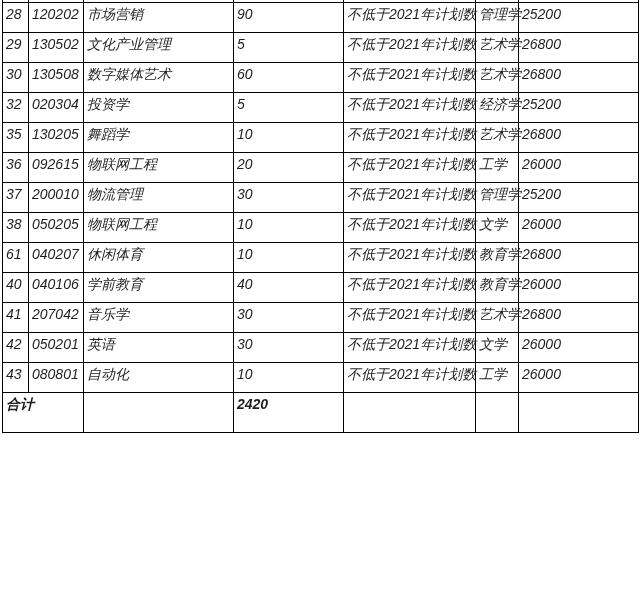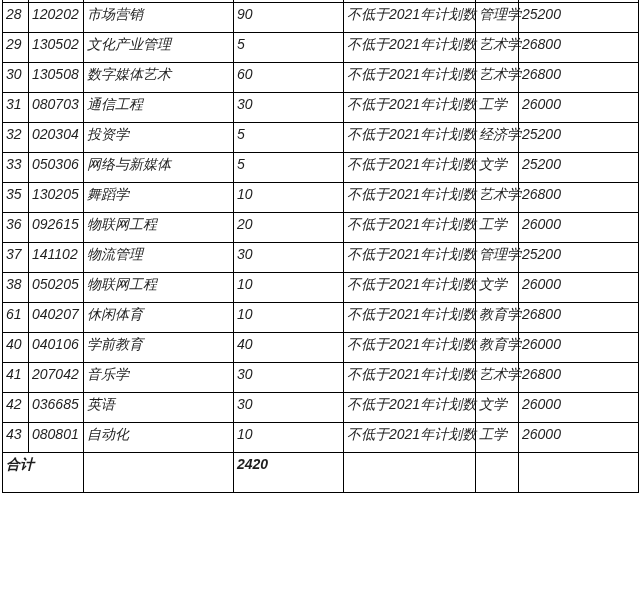--- a/index.html
+++ b/index.html
@@ -100,67 +100,49 @@
         <tr class="data-row">
           <td>30</td>
           <td>130508</td>
           <td>数字媒体艺术</td>
           <td>60</td>
           <td>不低于2021年计划数</td>
           <td>艺术学</td>
           <td>26800</td>
         </tr>
         <tr class="data-row">
-          <td>31</td>
-          <td>080703</td>
-          <td>通信工程</td>
-          <td>30</td>
-          <td>不低于2021年计划数</td>
-          <td>工学</td>
-          <td>26000</td>
-        </tr>
-        <tr class="data-row">
           <td>32</td>
           <td>020304</td>
           <td>投资学</td>
           <td>5</td>
           <td>不低于2021年计划数</td>
           <td>经济学</td>
           <td>25200</td>
         </tr>
         <tr class="data-row">
-          <td>33</td>
-          <td>050306</td>
-          <td>网络与新媒体</td>
-          <td>5</td>
-          <td>不低于2021年计划数</td>
-          <td>文学</td>
-          <td>25200</td>
-        </tr>
-        <tr class="data-row">
           <td>35</td>
           <td>130205</td>
           <td>舞蹈学</td>
           <td>10</td>
           <td>不低于2021年计划数</td>
           <td>艺术学</td>
           <td>26800</td>
         </tr>
         <tr class="data-row">
           <td>36</td>
           <td>092615</td>
           <td>物联网工程</td>
           <td>20</td>
           <td>不低于2021年计划数</td>
           <td>工学</td>
           <td>26000</td>
         </tr>
         <tr class="data-row">
           <td>37</td>
-          <td>141102</td>
+          <td>200010</td>
           <td>物流管理</td>
           <td>30</td>
           <td>不低于2021年计划数</td>
           <td>管理学</td>
           <td>25200</td>
         </tr>
         <tr class="data-row">
           <td>38</td>
           <td>050205</td>
           <td>物联网工程</td>
@@ -191,21 +173,21 @@
           <td>41</td>
           <td>207042</td>
           <td>音乐学</td>
           <td>30</td>
           <td>不低于2021年计划数</td>
           <td>艺术学</td>
           <td>26800</td>
         </tr>
         <tr class="data-row">
           <td>42</td>
-          <td>036685</td>
+          <td>050201</td>
           <td>英语</td>
           <td>30</td>
           <td>不低于2021年计划数</td>
           <td>文学</td>
           <td>26000</td>
         </tr>
         <tr class="data-row">
           <td>43</td>
           <td>080801</td>
           <td>自动化</td>

